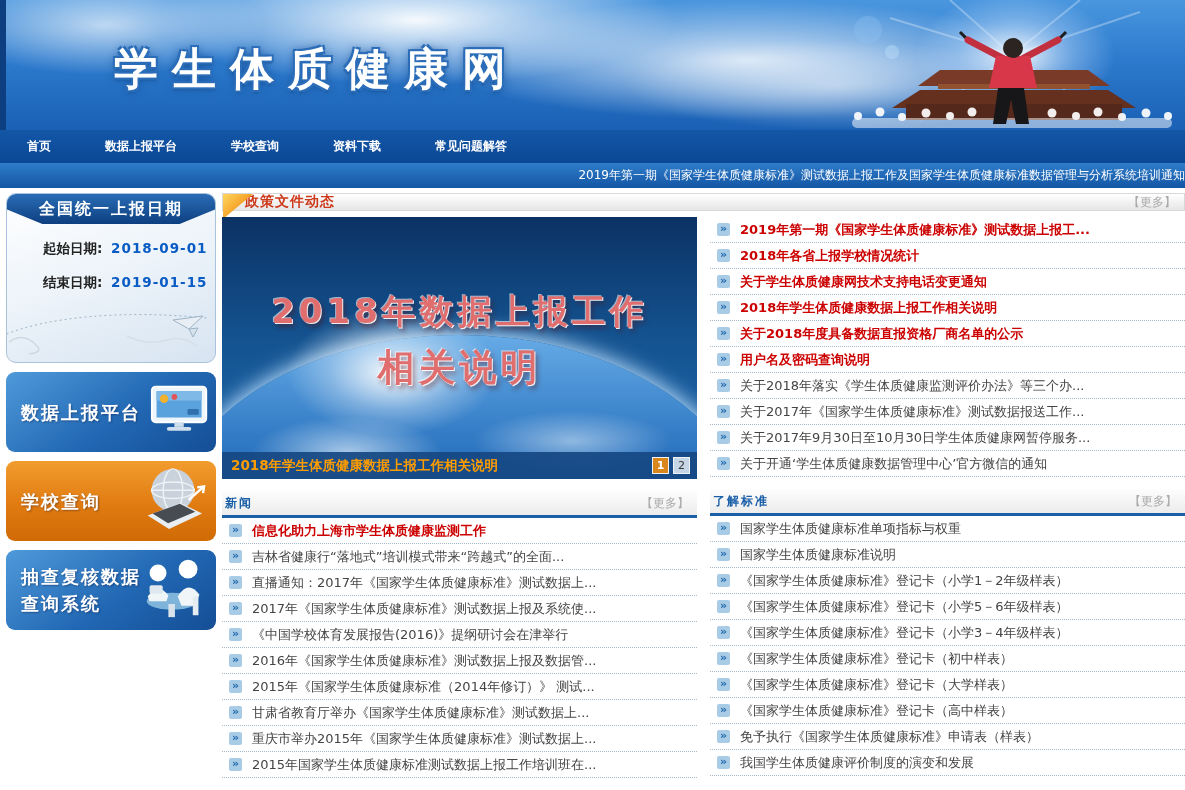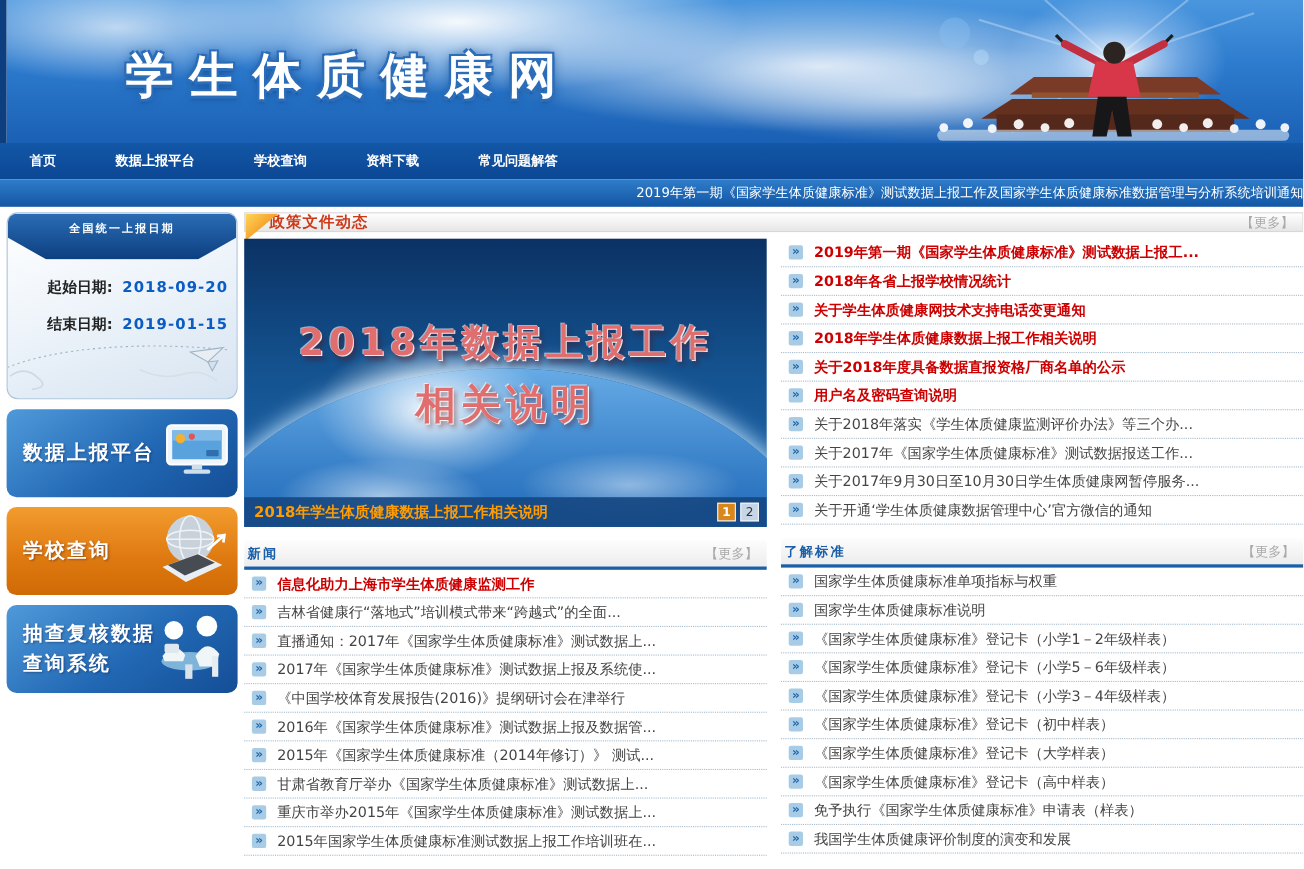--- a/index.html
+++ b/index.html
@@ -33,21 +33,21 @@
     white-space:nowrap; overflow:hidden; }
 
   
   .content { display:flex; padding-top:5px; }
   .sidebar { width:210px; margin-left:6px; flex:none; }
   .main { width:963px; margin-left:6px; flex:none; }
 
   
   .date-box { height:170px; border:1px solid #a9c3dd; border-radius:10px; position:relative;
     overflow:hidden; background:linear-gradient(160deg,#ffffff 0%,#eef4fa 45%,#d7e4f1 100%); }
-  .date-banner { height:42px; line-height:29px; text-align:center; color:#fff; font-size:10px;
+  .date-banner { height:30px; line-height:29px; text-align:center; color:#fff; font-size:16px;
     font-weight:bold; letter-spacing:2px;
     background:linear-gradient(180deg,#2a6cb5 0%,#0d3f80 100%);
     clip-path:polygon(0 0,100% 0,100% 52%,83% 100%,17% 100%,0 52%); }
   .date-row { margin:16px 0 0 36px; font-size:13.5px; color:#222; font-weight:bold; }
   .date-row:first-of-type { margin-top:24px; }
   .date-val { color:#0a5bc4; margin-left:4px; letter-spacing:1px; }
   .map-deco { position:absolute; left:0; bottom:4px; width:100%; height:62px; }
 
   
   .side-btn { display:block; height:80px; margin-top:9px; border-radius:9px; position:relative;
@@ -190,21 +190,21 @@
 
   <div class="notice-bar">2019年第一期《国家学生体质健康标准》测试数据上报工作及国家学生体质健康标准数据管理与分析系统培训通知</div>
 
   <div class="content">
 
     <aside class="sidebar">
       <div class="date-box">
         <div class="date-banner">全国统一上报日期</div>
         <div class="date-row">
           <span>起始日期:</span>
-          <span class="date-val">2018-09-20</span>
+          <span class="date-val">2018-09-01</span>
         </div>
         <div class="date-row">
           <span>结束日期:</span>
           <span class="date-val">2019-01-15</span>
         </div>
         <div class="map-deco">
           <svg width="208" height="62" viewBox="0 0 208 62">
             <path d="M-5 40 C40 20 120 14 200 22" stroke="#9db4c6" stroke-width="1" stroke-dasharray="2 3" fill="none"></path>
             <path d="M2 46 q14 -10 26 2 q10 8 -6 10" stroke="#ccd9e4" stroke-width="1.5" fill="none"></path>
             <path d="M120 40 q20 10 40 4 q16 -5 30 6" stroke="#d4dfe8" stroke-width="1.5" fill="none"></path>

